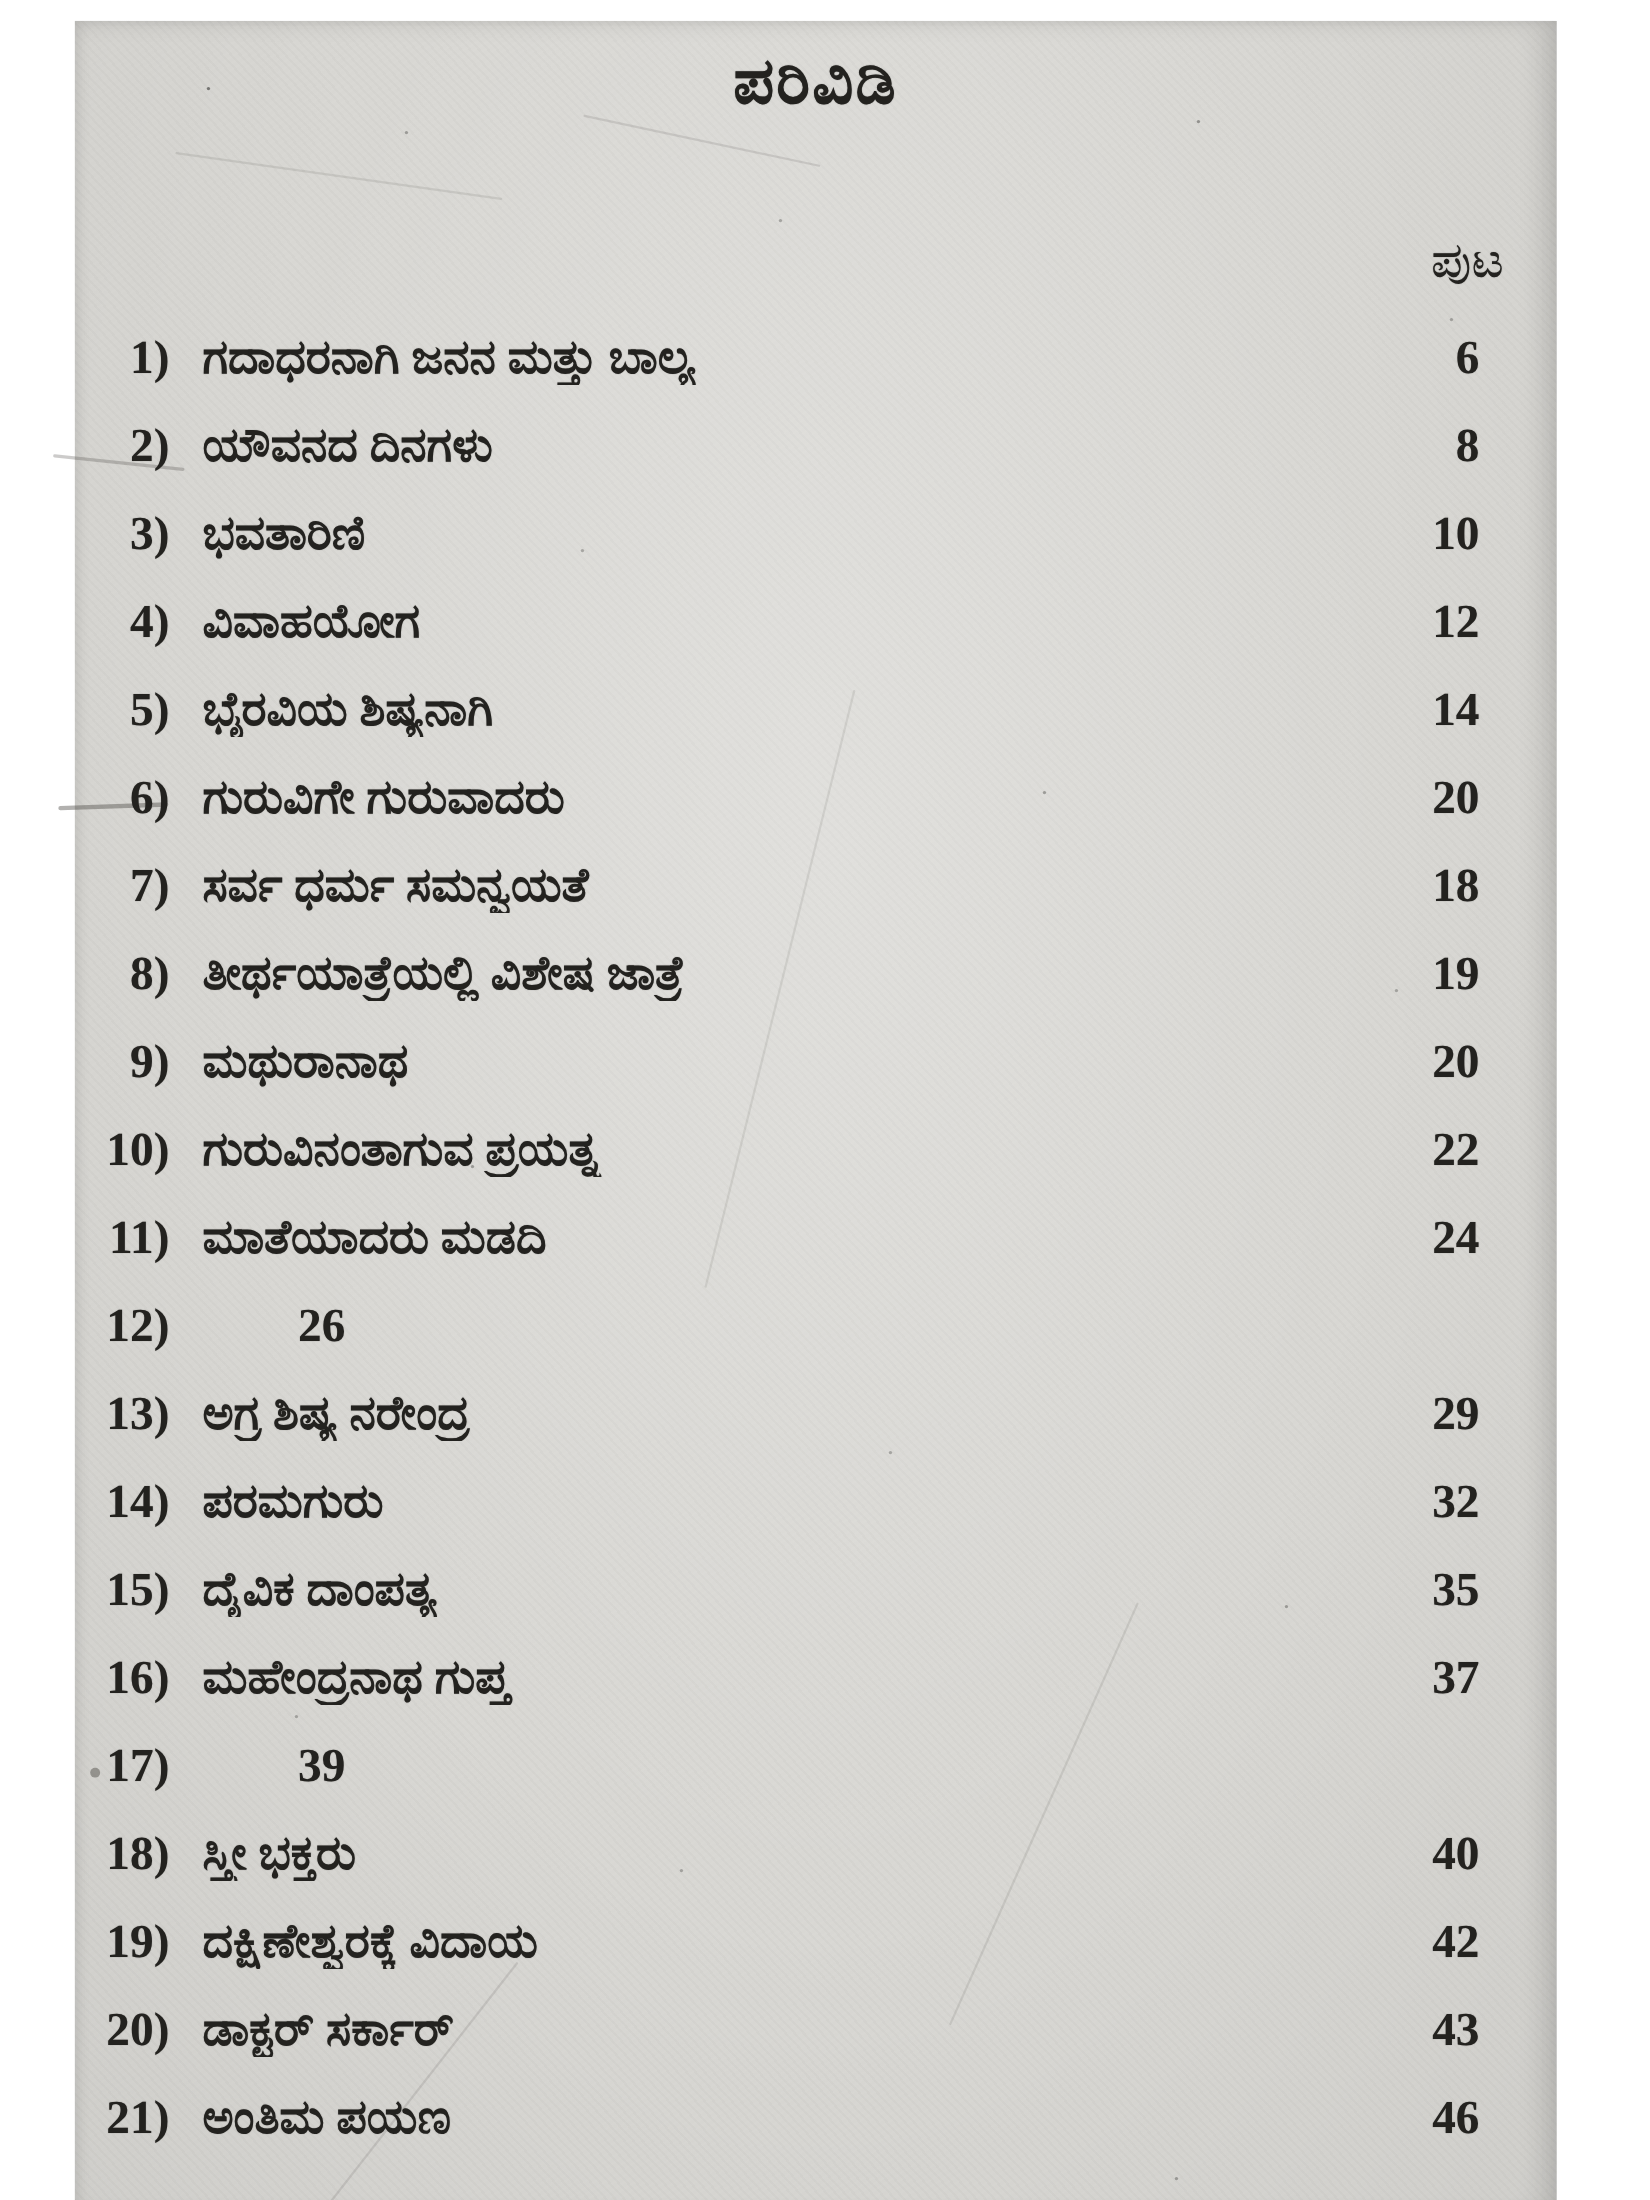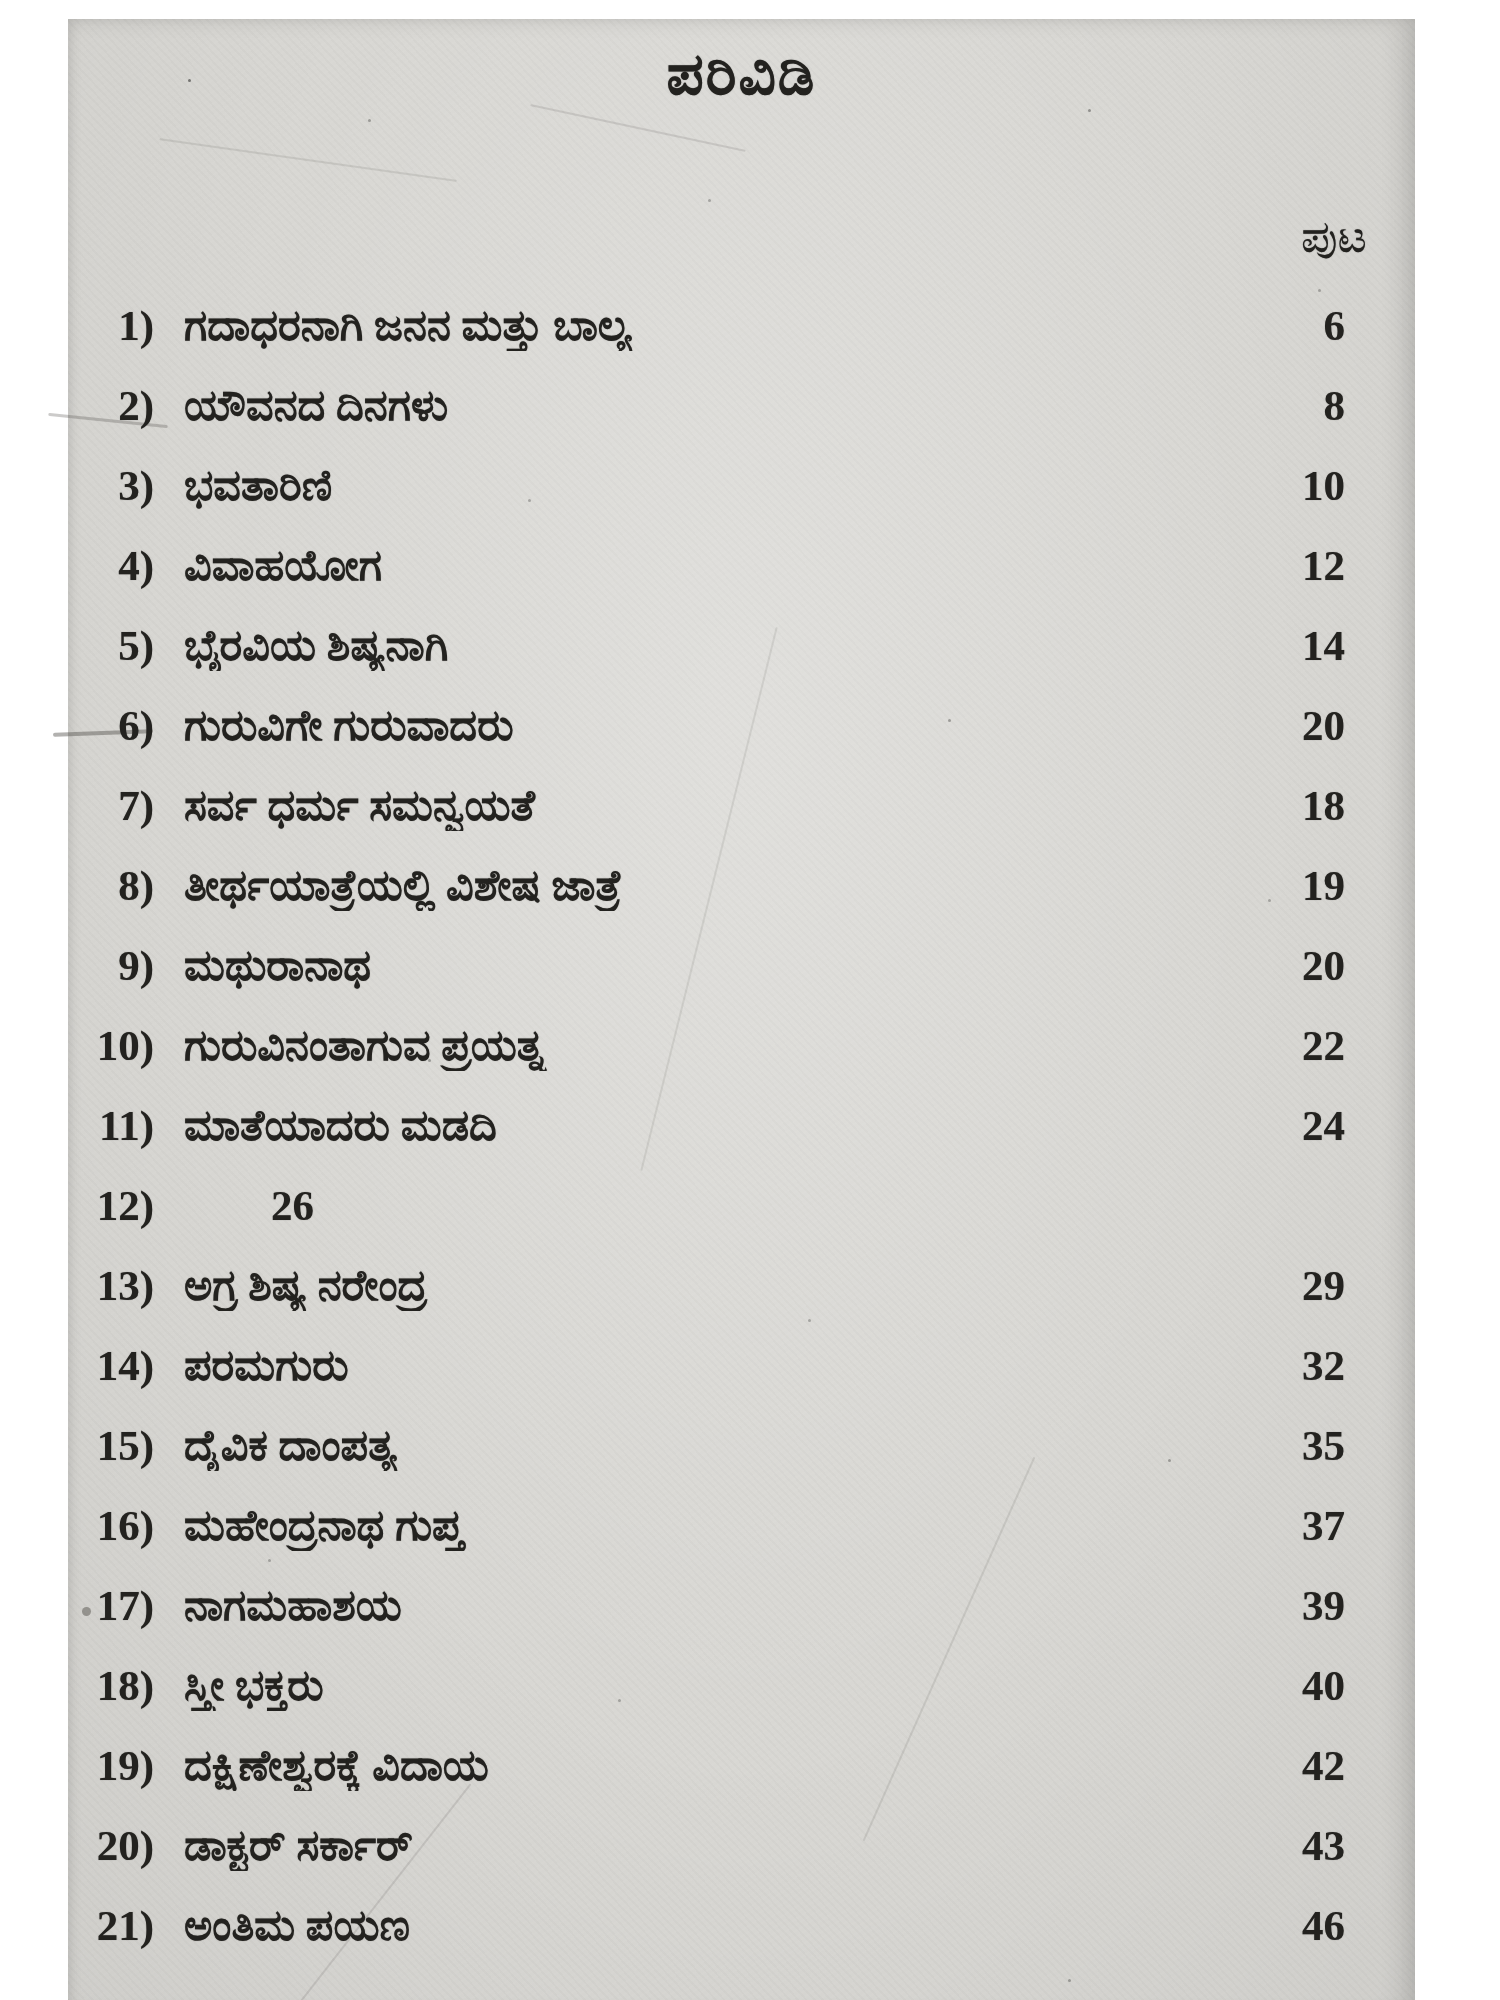--- a/index.html
+++ b/index.html
@@ -230,21 +230,20 @@
   </div>
 
   <div class="toc-row">
     <span class="entry-num">16)</span>
     <span class="entry-title">ಮಹೇಂದ್ರನಾಥ ಗುಪ್ತ</span>
     <span class="entry-page">37</span>
   </div>
 
   <div class="toc-row">
     <span class="entry-num">17)</span>
-    <span class="entry-title">ನಾಗಮಹಾಶಯ</span>
     <span class="entry-page">39</span>
   </div>
 
   <div class="toc-row">
     <span class="entry-num">18)</span>
     <span class="entry-title">ಸ್ತ್ರೀ ಭಕ್ತರು</span>
     <span class="entry-page">40</span>
   </div>
 
   <div class="toc-row">

